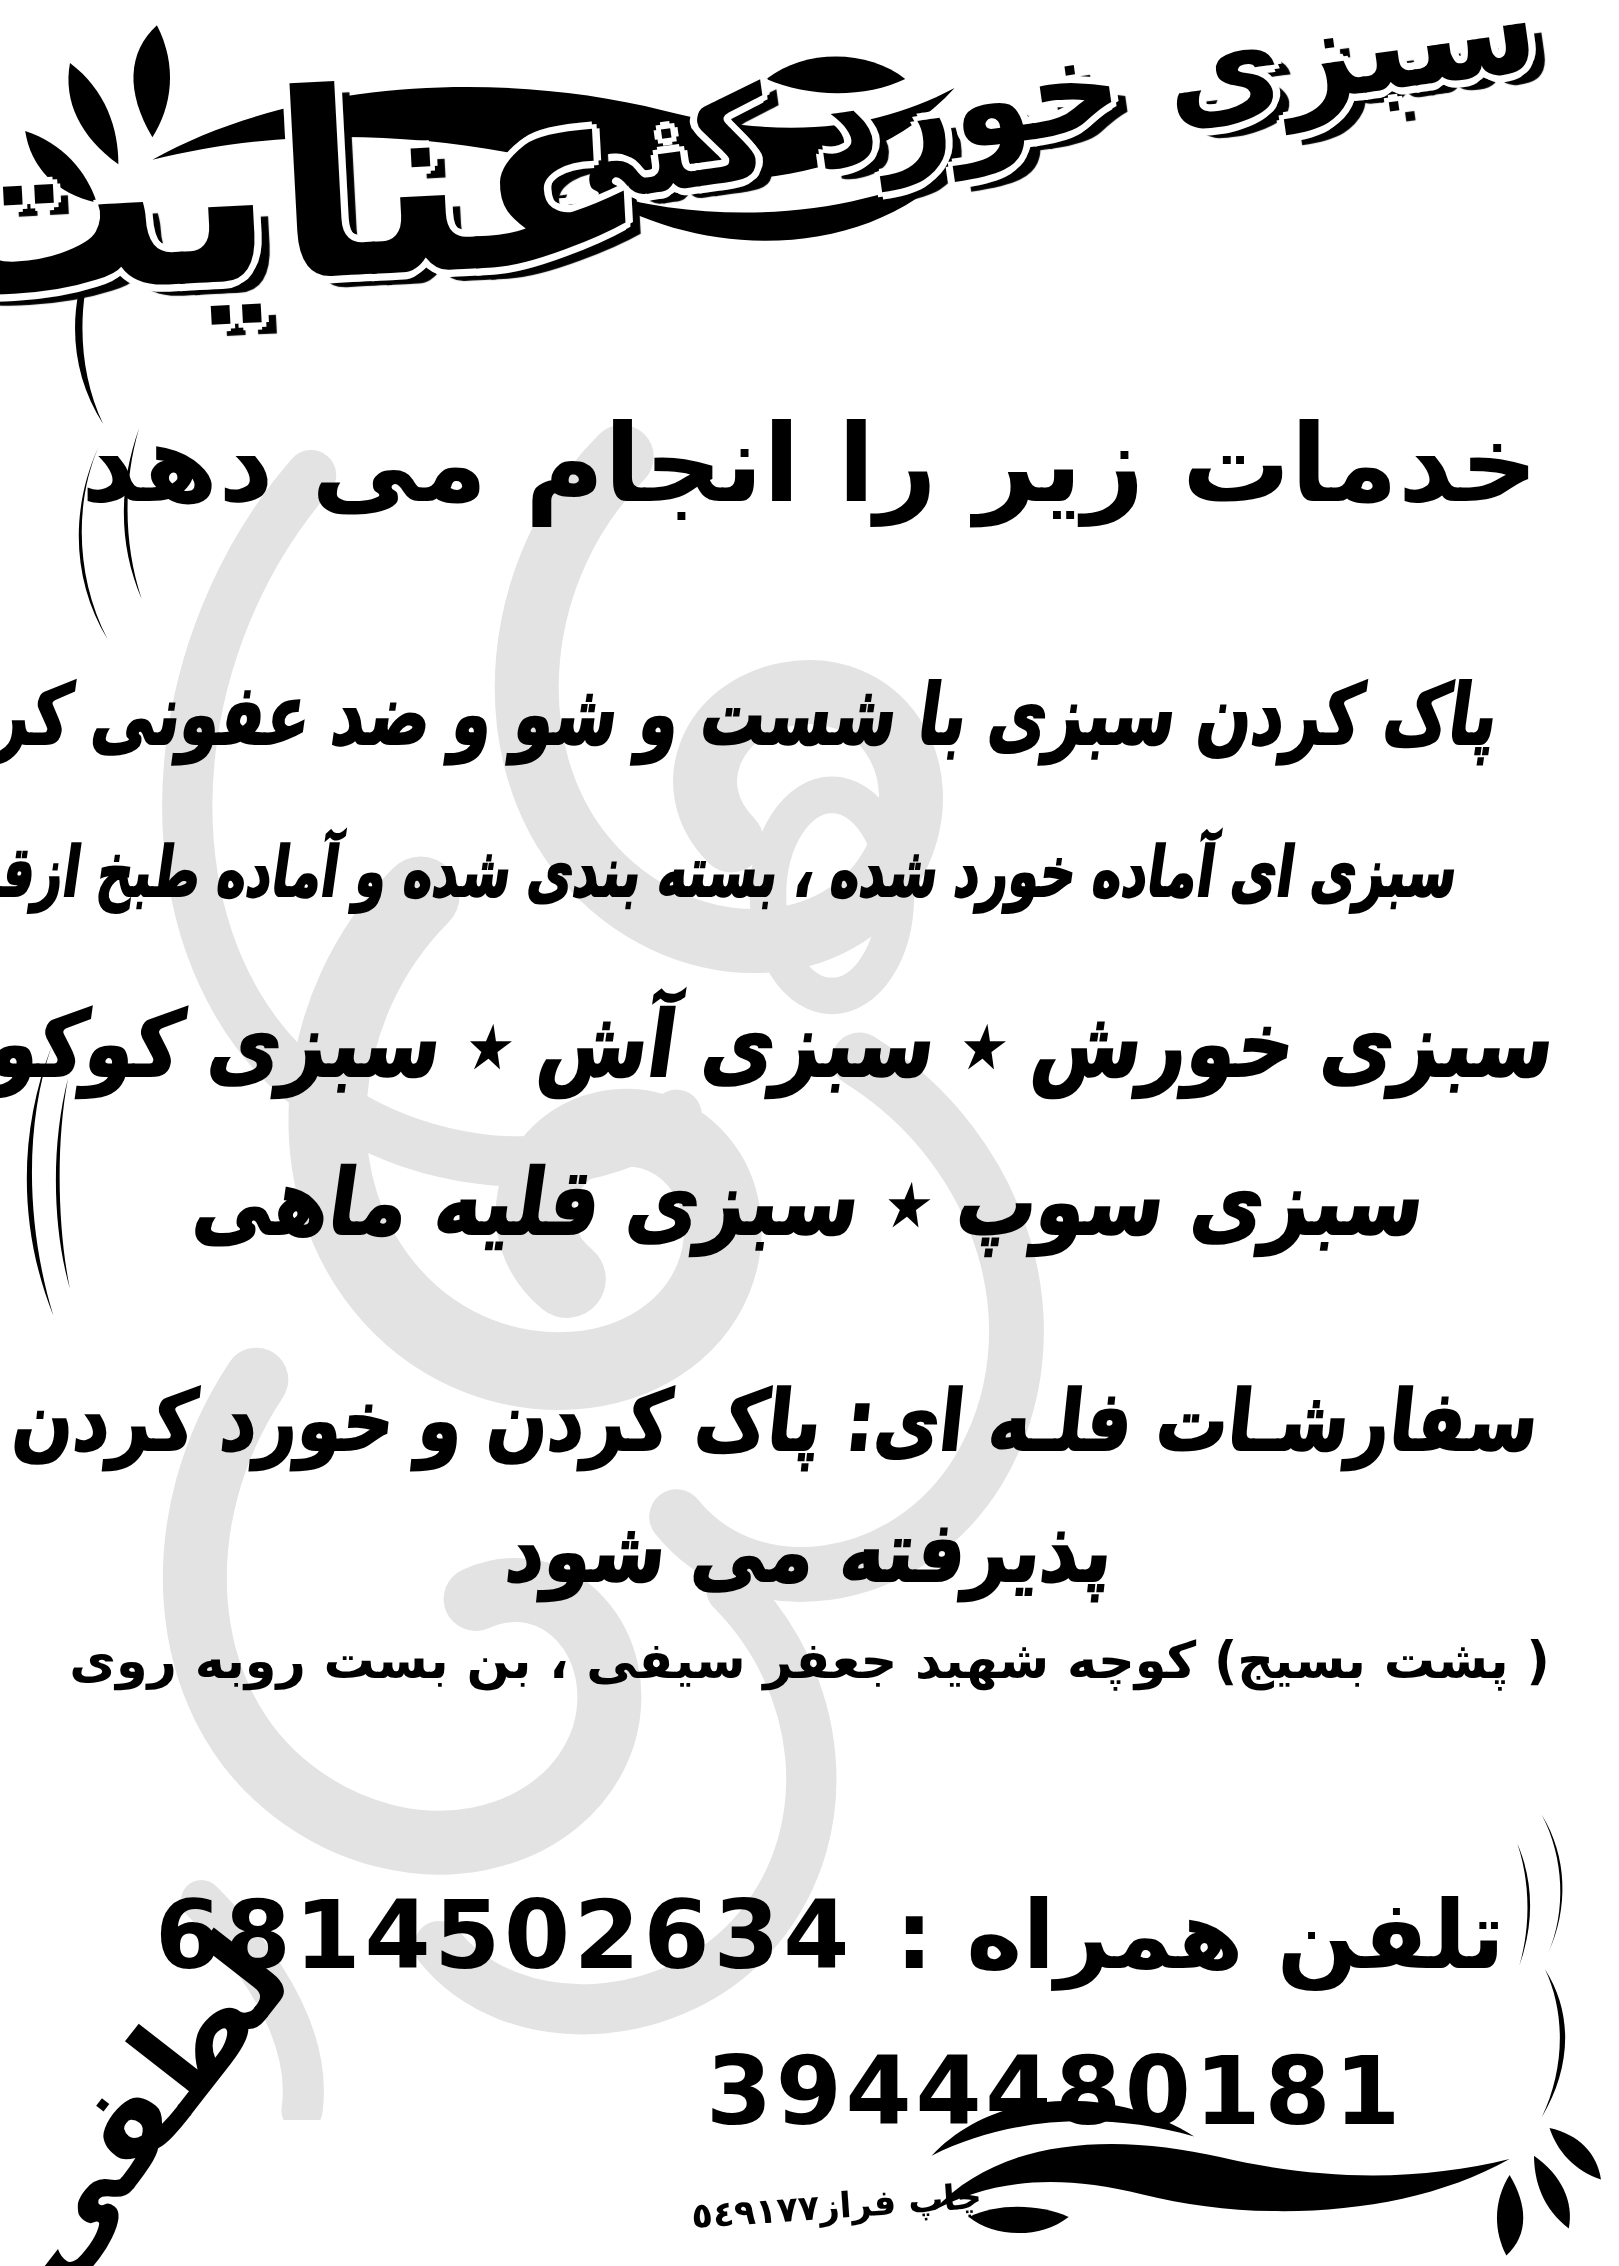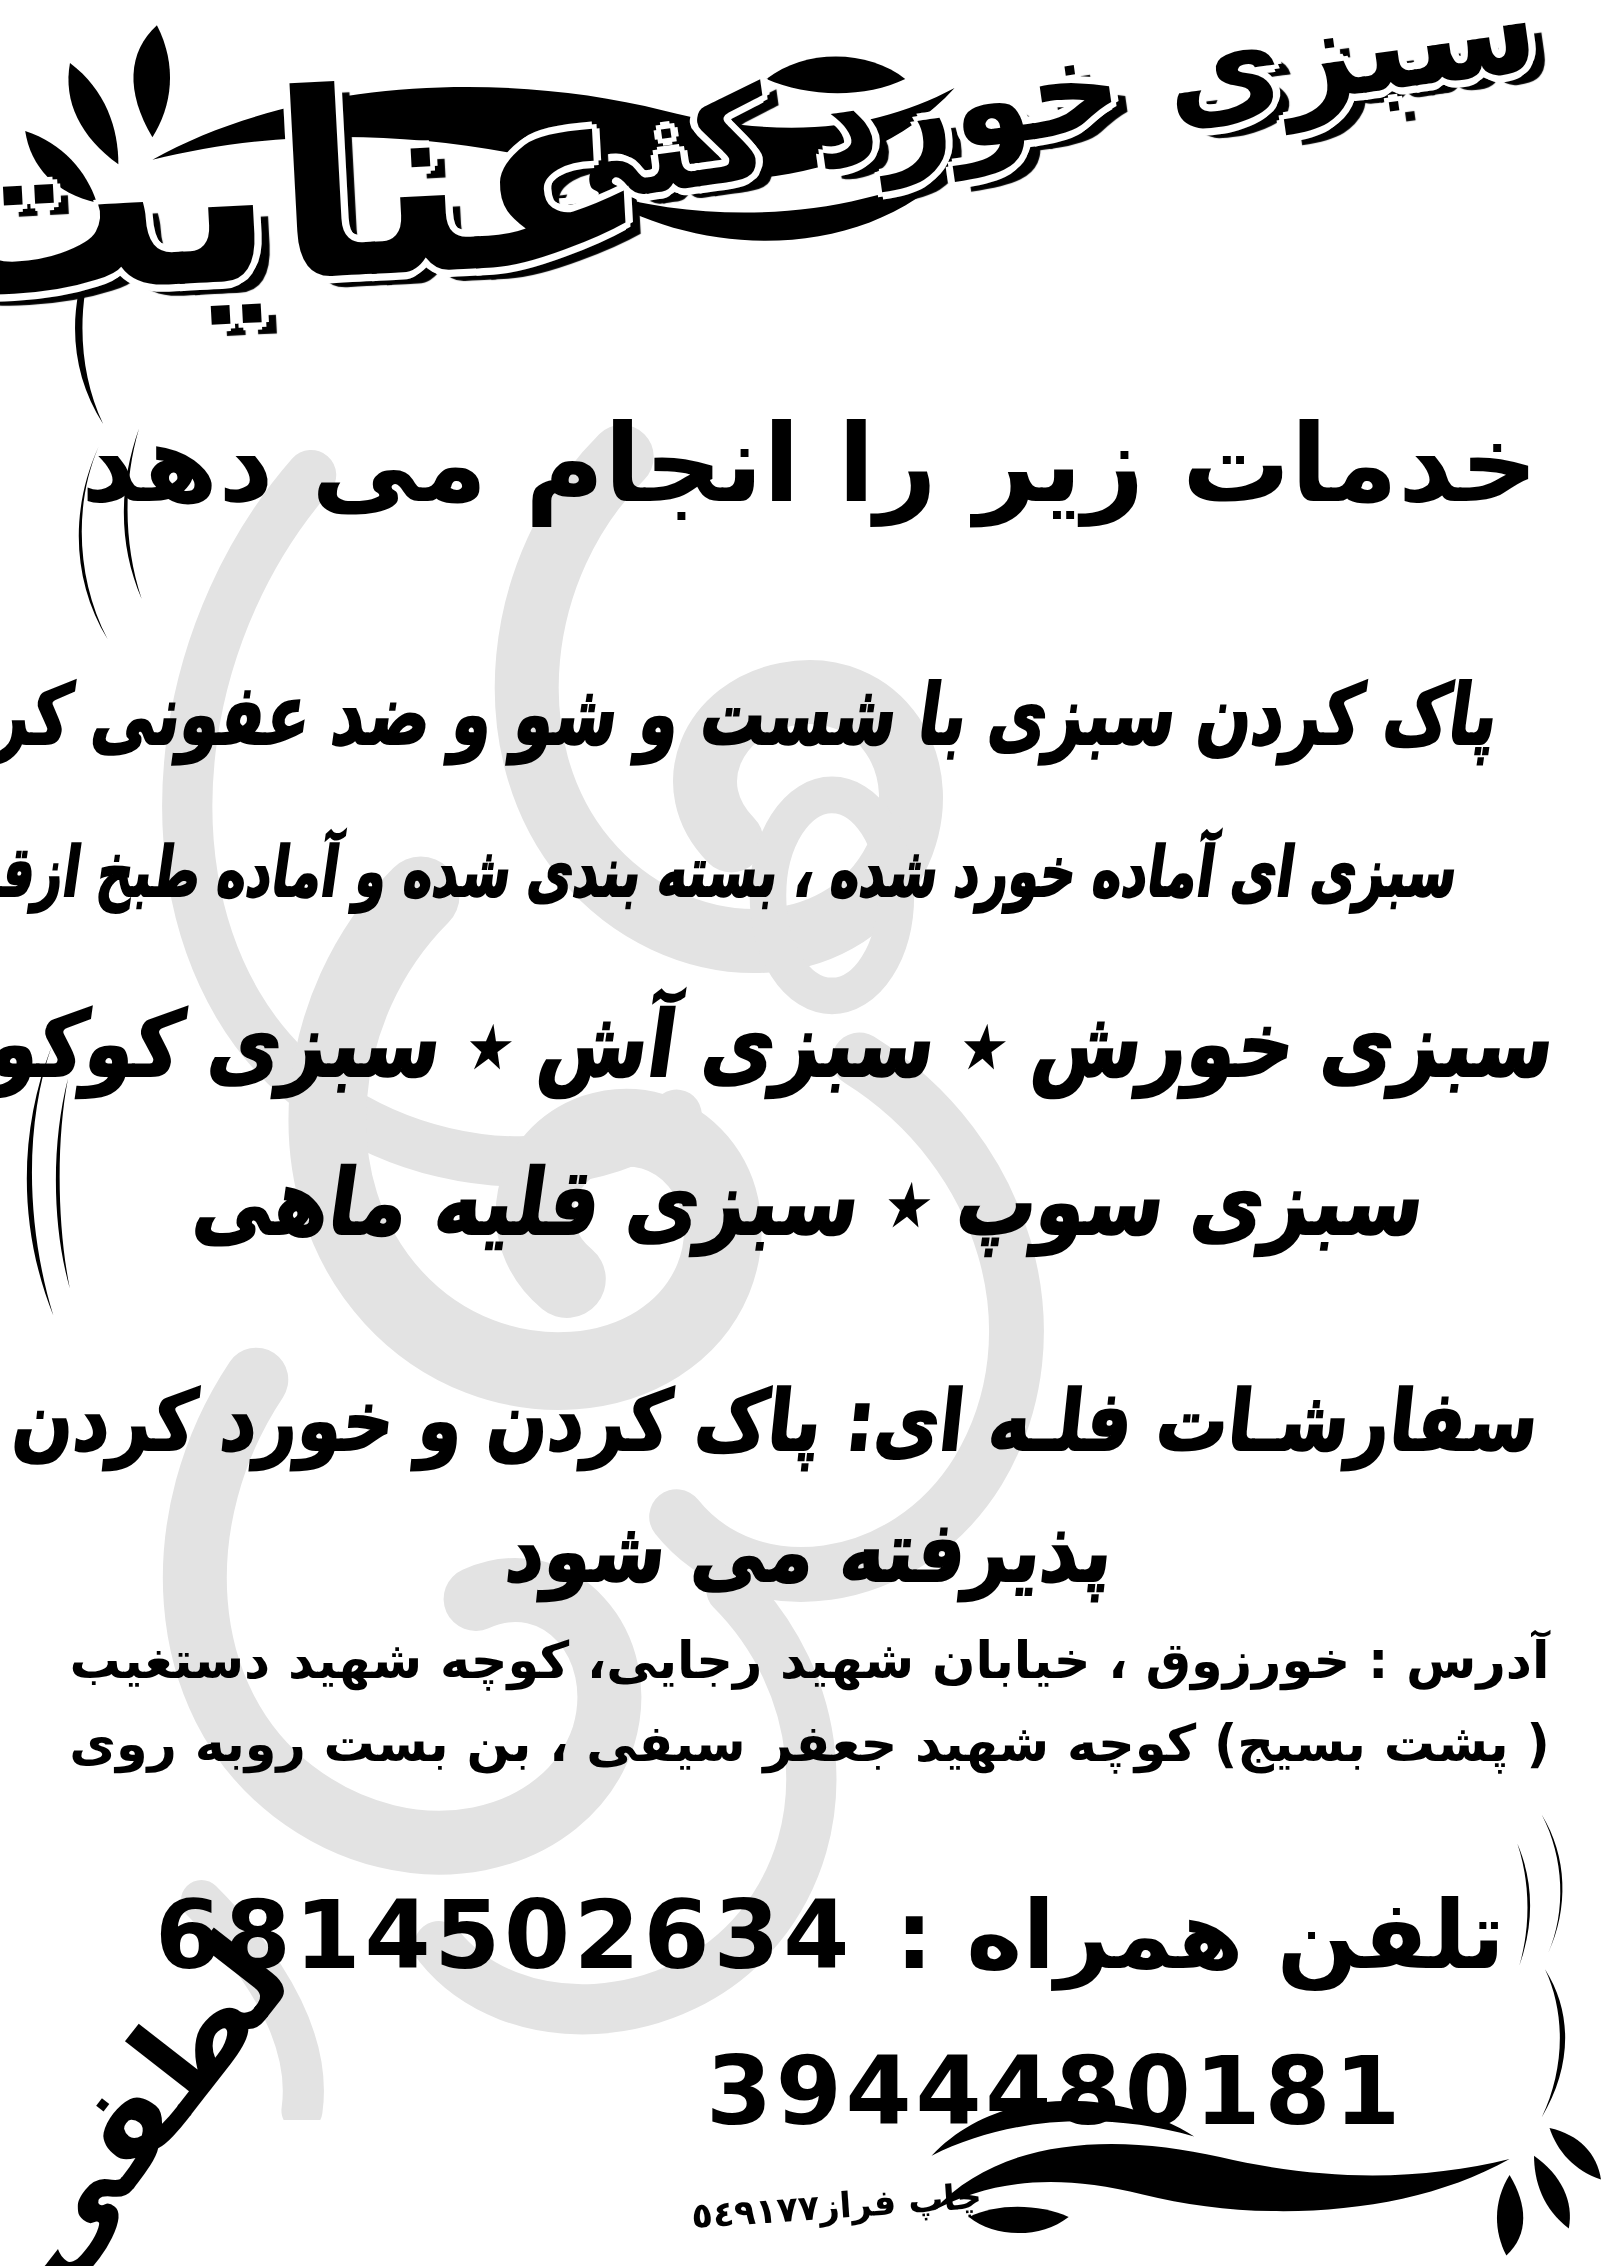--- a/index.html
+++ b/index.html
@@ -128,21 +128,20 @@
 
   <div class="line list1 heavy">سبزی خورش ٭ سبزی آش ٭ سبزی کوکو ٭</div>
 
   <div class="line list2 heavy">سبزی سوپ ٭ سبزی قلیه ماهی</div>
 
   <div class="line bulk1 heavy">سفارشـات فلـه ای: پاک کردن و خورد کردن</div>
 
   <div class="line bulk2 heavy">پذیرفته می شود</div>
 
   <div class="line address">
-    <div>آدرس : خورزوق ، خیابان شهید رجایی،  کوچه شهید دستغیب</div>
     <div>( پشت بسیج)  کوچه شهید جعفر سیفی ،  بن بست روبه روی</div>
   </div>
 
   <div class="phone mobile">
     <span>تلفن همراه :</span>
     <span class="num">6814502634</span>
   </div>
 
   <div class="phone home">
     <span class="num">3944480181</span>

